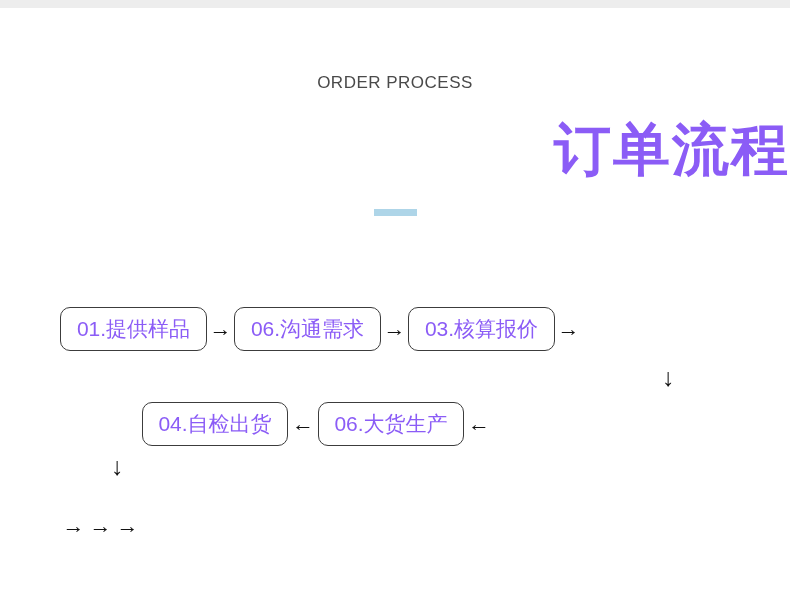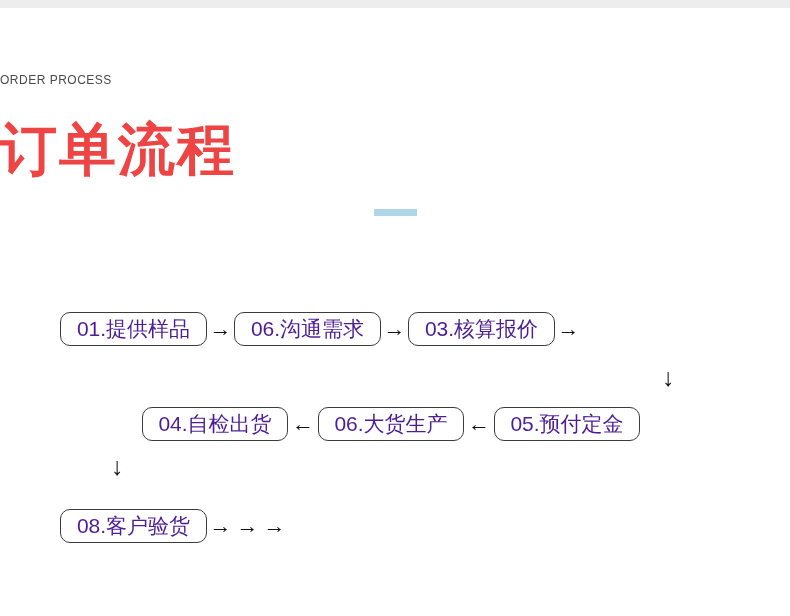--- a/index.html
+++ b/index.html
@@ -14,60 +14,61 @@
   .top-strip {
     position: absolute;
     left: 0; top: 0;
     width: 790px; height: 8px;
     background: var(--strip, #ededed);
   }
   .subtitle {
     position: absolute;
     left: 0; top: 73px;
     width: 790px;
-    font-size: 12px;
+    text-align: center;
+    font-size: 17px;
     letter-spacing: 0.5px;
     color: #4a4a4a;
   }
   .main-title {
     position: absolute;
     left: 0; top: 112px;
     width: 790px;
-    text-align: left;
+    text-align: right;
     font-size: 57px;
     font-weight: bold;
-    color: #ef4444;
+    color: #8b5cf6;
     letter-spacing: 2px;
   }
   .accent-bar {
     position: absolute;
     left: 374px; top: 209px;
     width: 43px; height: 7px;
     background: var(--accent, #aed5e8);
   }
   .flow-row {
     position: absolute;
     display: flex;
     align-items: center;
     height: 46px;
   }
   .row-1 { left: 60px;  top: 306px; }
   .row-2 { left: 142px; top: 401px; }
   .row-3 { left: 60px;  top: 503px; }
   .step-box {
     width: 147px;
-    height: 34px;
+    height: 44px;
     border: 1.5px solid #3c3c3c;
     border-radius: 10px;
     background: #ffffff;
     display: flex;
     align-items: center;
     justify-content: center;
     font-size: 21px;
-    color: #4c1d95;
+    color: #8b5cf6;
     white-space: nowrap;
   }
   .row-2 .step-box { width: 146px; }
   .h-arrow {
     width: 27px;
     text-align: center;
     font-size: 22px;
     color: #111111;
     line-height: 46px;
   }
@@ -100,23 +101,21 @@
   <div class="h-arrow">→</div>
 </div>
 
 <div class="v-arrow v-arrow-1">↓</div>
 
 <div class="flow-row row-2">
   <div class="step-box">04.自检出货</div>
   <div class="h-arrow">←</div>
   <div class="step-box">06.大货生产</div>
   <div class="h-arrow">←</div>
-  <div class="step-box">05.预付定金</div>
 </div>
 
 <div class="v-arrow v-arrow-2">↓</div>
 
 <div class="flow-row row-3">
-  <div class="step-box">08.客户验货</div>
   <div class="h-arrow">→</div>
   <div class="h-arrow">→</div>
   <div class="h-arrow">→</div>
 </div>
 
 </body></html>

